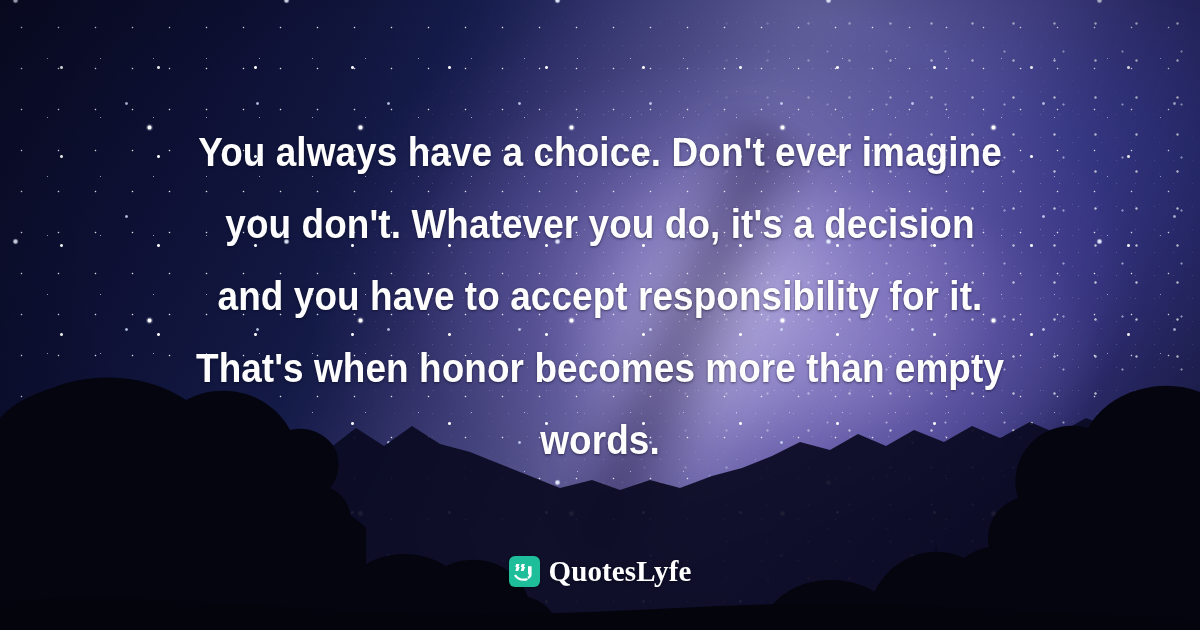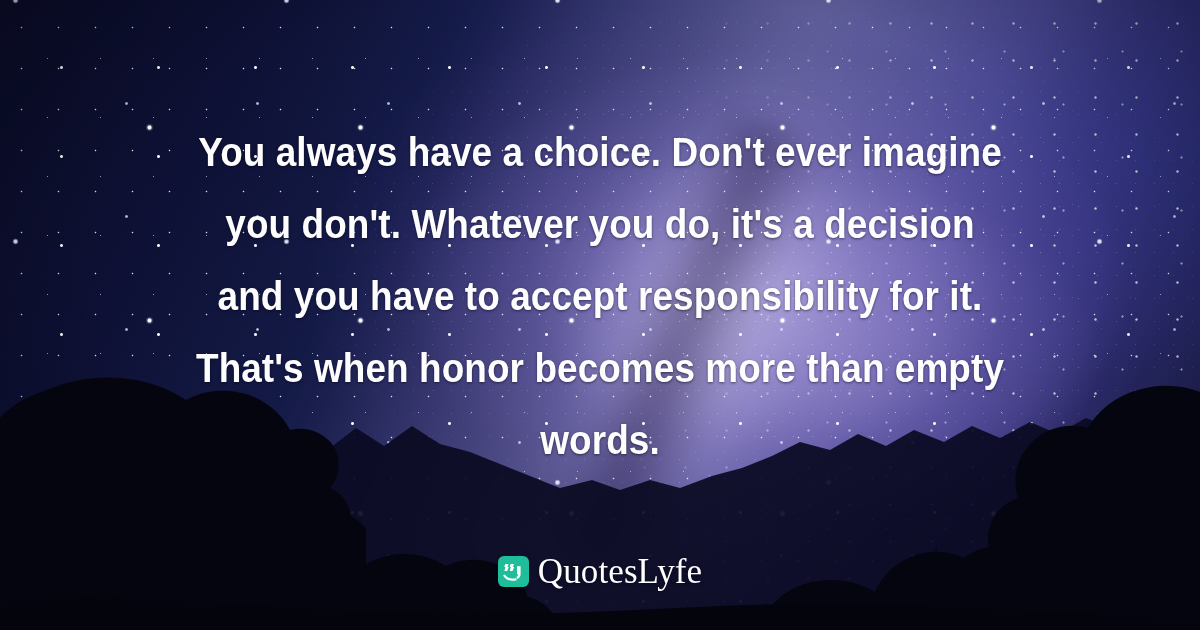--- a/index.html
+++ b/index.html
@@ -202,22 +202,22 @@
     width:31px; height:31px;
     border-radius:6px;
     background:#1fbe9a;
     display:flex; align-items:center; justify-content:center;
     flex:0 0 auto;
     box-shadow:0 1px 3px rgba(0,0,0,0.35);
   }
   .logo-mark svg { display:block; }
   .logo-text {
     font-family:"Liberation Serif", serif;
-    font-weight:400;
-    font-size:35px;
+    font-weight:700;
+    font-size:29px;
     color:#ffffff;
     letter-spacing:0.1px;
     line-height:31px;
     text-shadow:0 1px 3px rgba(4,4,20,0.6);
   }
 </style>
 </head>
 <body>
 
 <div id="stage">

